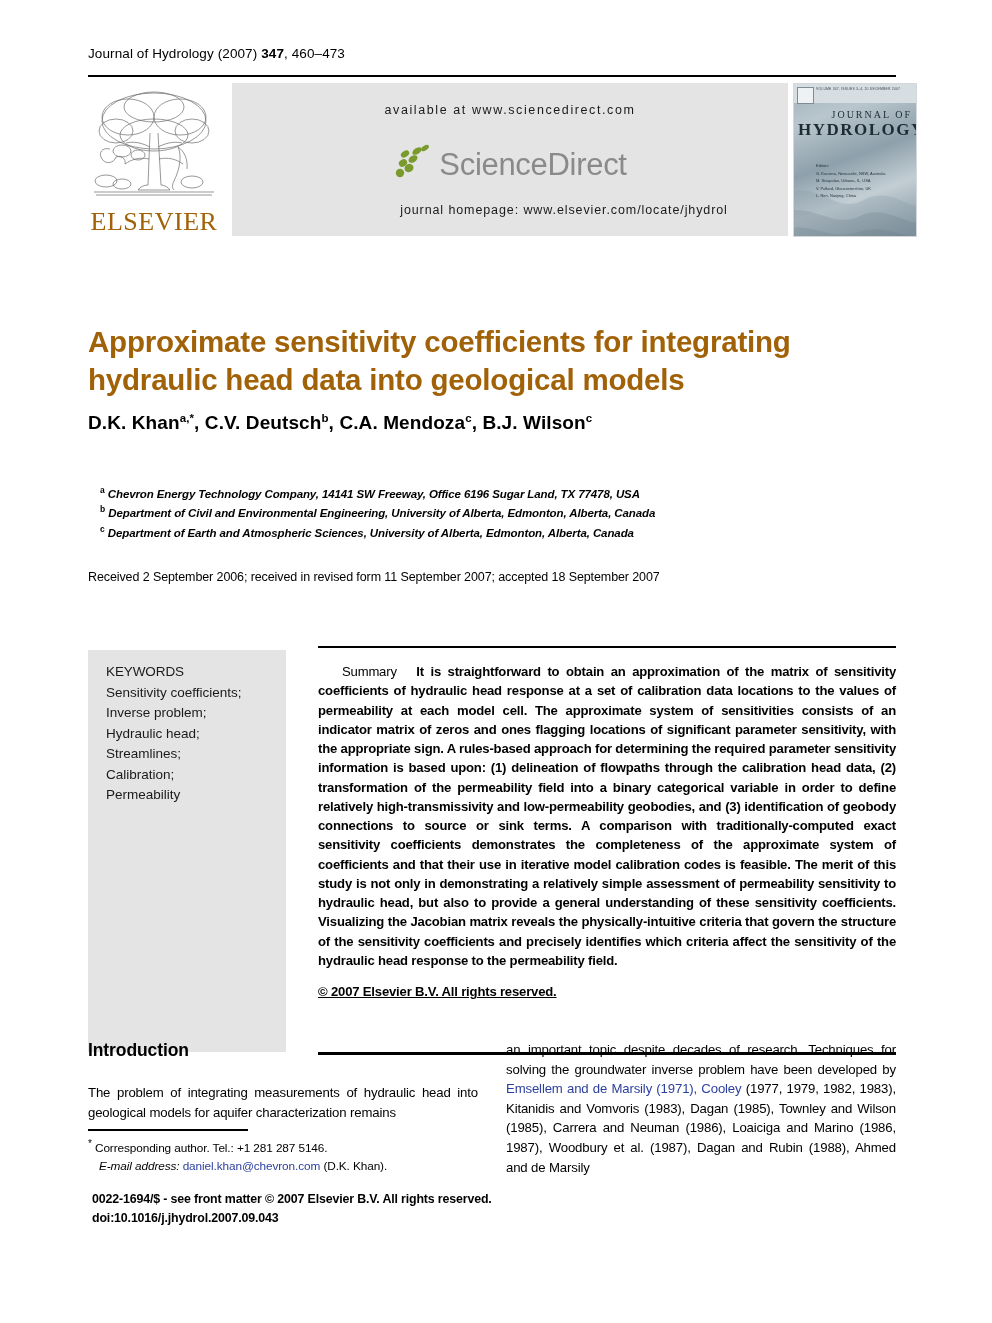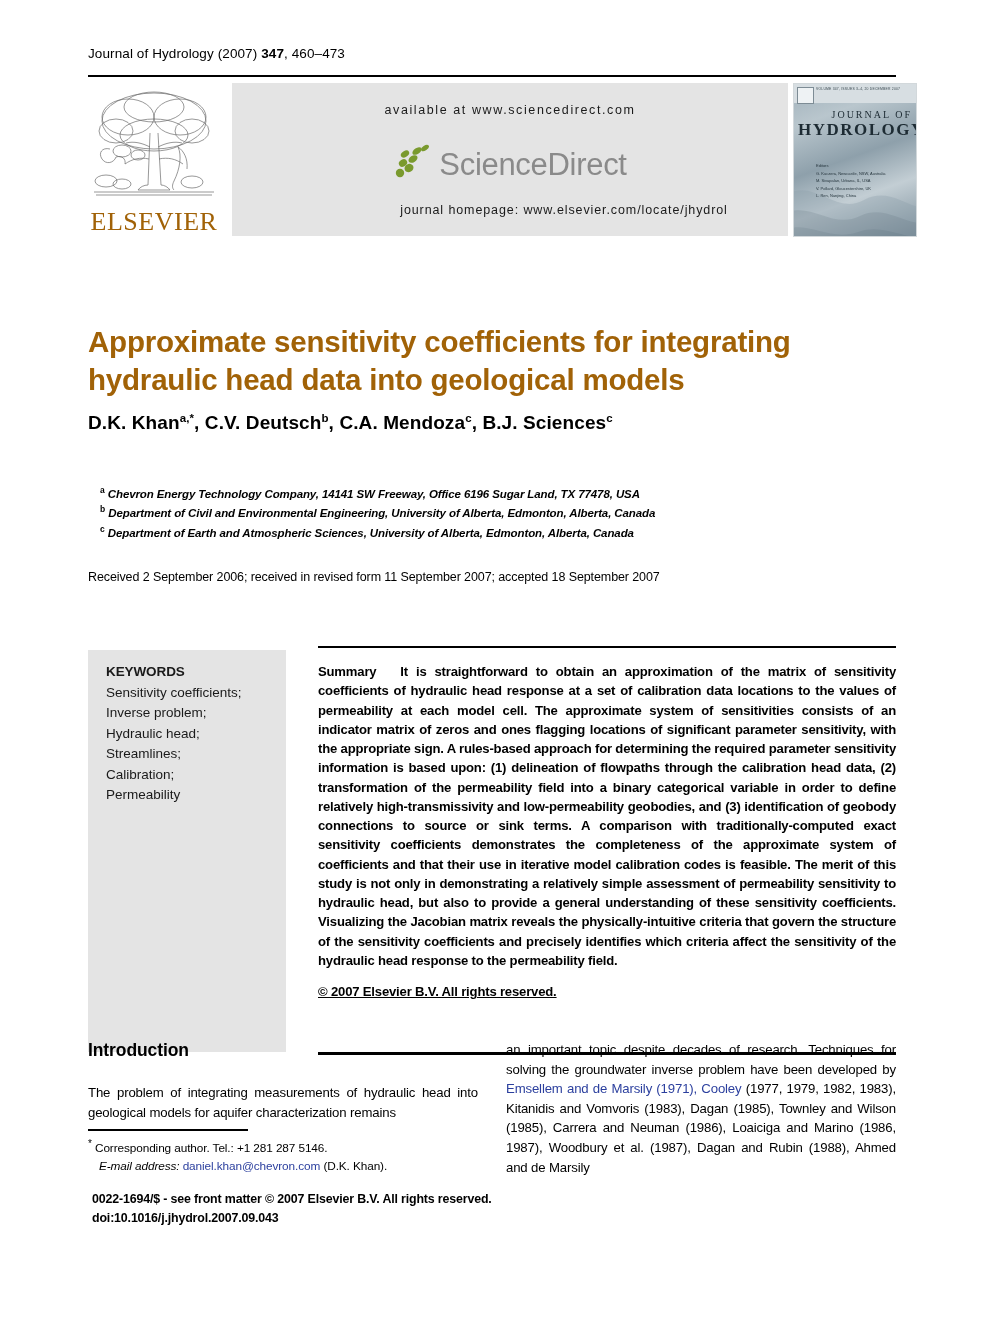--- a/index.html
+++ b/index.html
@@ -232,21 +232,21 @@
   }
   .kw-inner {
     position: absolute;
     left: 18px;
     top: 12px;
     width: 175px;
     font-size: 13.5px;
     line-height: 1.52;
     color: #1a1a1a;
   }
-  .kw-head { font-weight: bold; letter-spacing: -0.1px; }
+  .kw-head { font-weight: normal; letter-spacing: -0.1px; }
 
   .abs-rule-top {
     position: absolute;
     left: 318px;
     top: 646px;
     width: 578px;
     height: 2px;
     background: #000;
   }
   .abs-rule-bottom {
@@ -262,21 +262,21 @@
     left: 318px;
     top: 662px;
     width: 578px;
     font-size: 13.1px;
     line-height: 1.472;
     text-align: justify;
     font-weight: bold;
     letter-spacing: -0.18px;
     color: #000;
   }
-  .abstract .sum-label { font-weight: bold; }
+  .abstract .sum-label { font-weight: normal; margin-left: 24px; }
   .abstract .copy { display: block; margin-top: 12px; text-decoration: underline; }
 
   
   .col-left {
     position: absolute;
     left: 88px;
     top: 1040px;
     width: 390px;
   }
   .col-right {
@@ -419,21 +419,21 @@
       </div>
     </div>
   </div>
 
   <h1 class="title">Approximate sensitivity coefficients for integrating hydraulic head data into geological models</h1>
 
   <div class="authors">
     <span>D.K. Khan</span><sup>a,*</sup>,
     <span>C.V. Deutsch</span><sup>b</sup>,
     <span>C.A. Mendoza</span><sup>c</sup>,
-    <span>B.J. Sciences</span><sup>c</sup>
+    <span>B.J. Wilson</span><sup>c</sup>
   </div>
 
   <div class="affiliations">
     <div><sup>a</sup> <span>Chevron Energy Technology Company, 14141 SW Freeway, Office 6196 Sugar Land, TX 77478, USA</span></div>
     <div><sup>b</sup> <span>Department of Civil and Environmental Engineering, University of Alberta, Edmonton, Alberta, Canada</span></div>
     <div><sup>c</sup> <span>Department of Earth and Atmospheric Sciences, University of Alberta, Edmonton, Alberta, Canada</span></div>
   </div>
 
   <div class="received">Received 2 September 2006; received in revised form 11 September 2007; accepted 18 September 2007</div>
 

